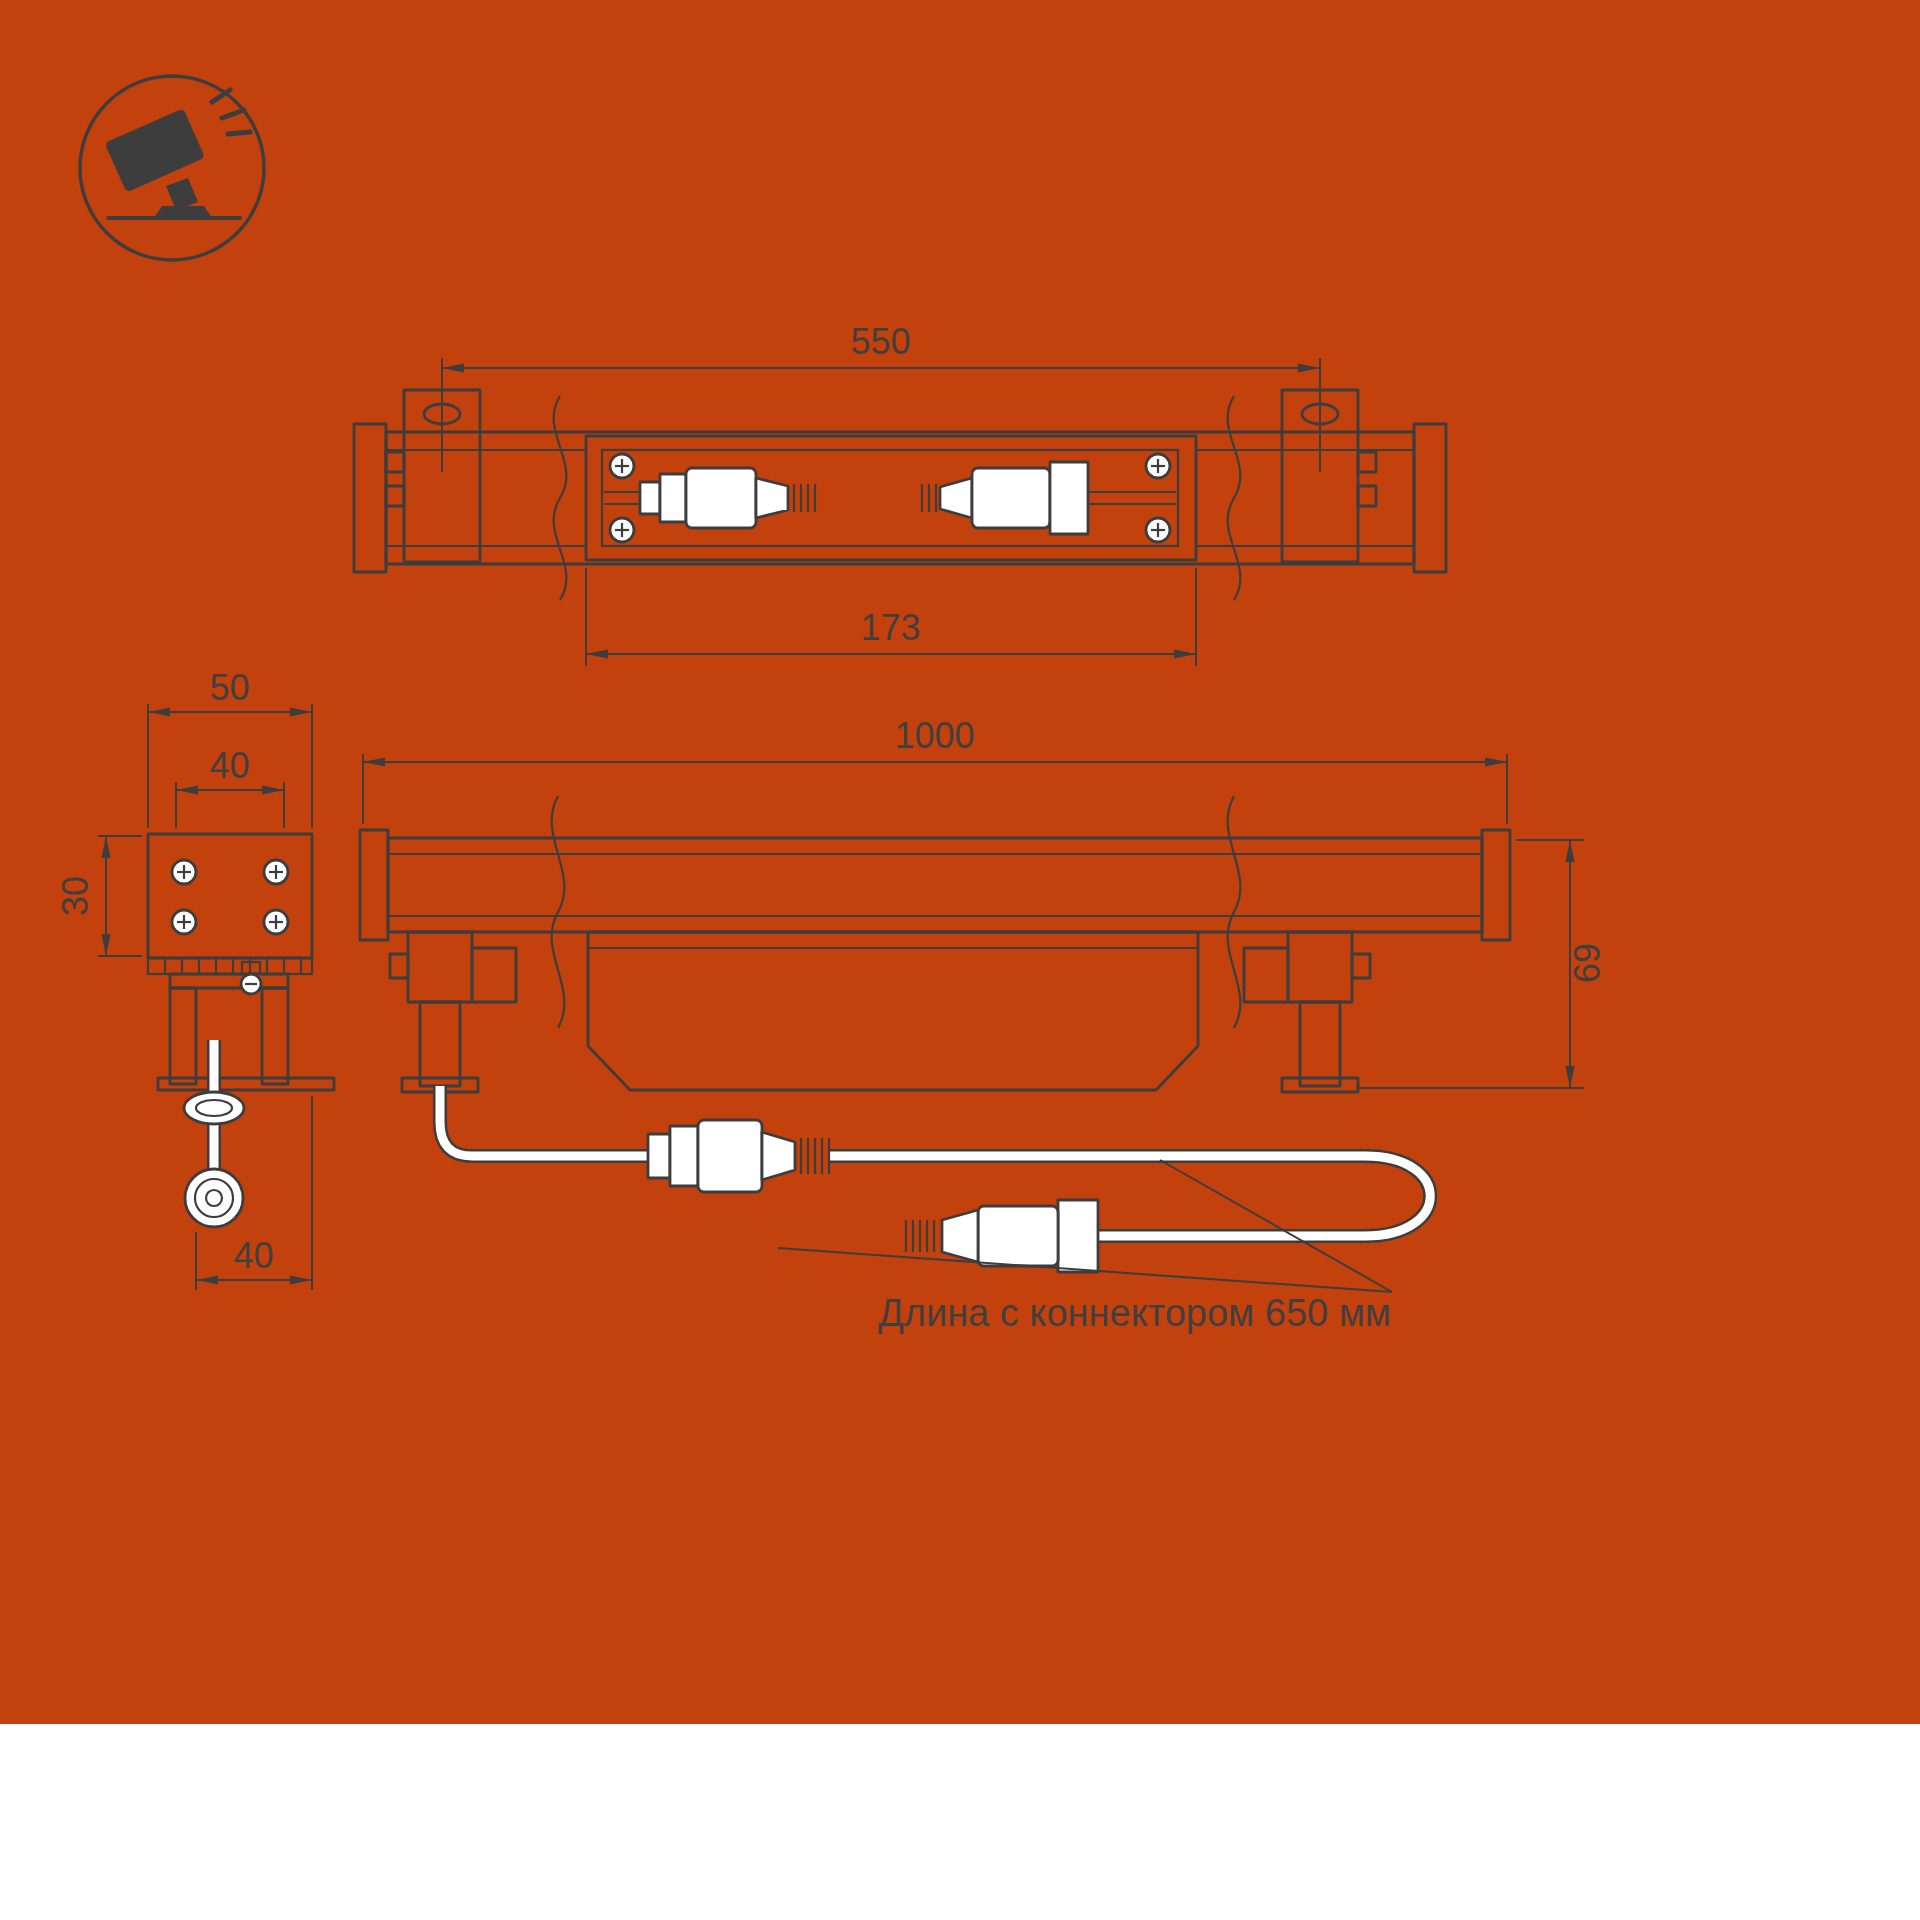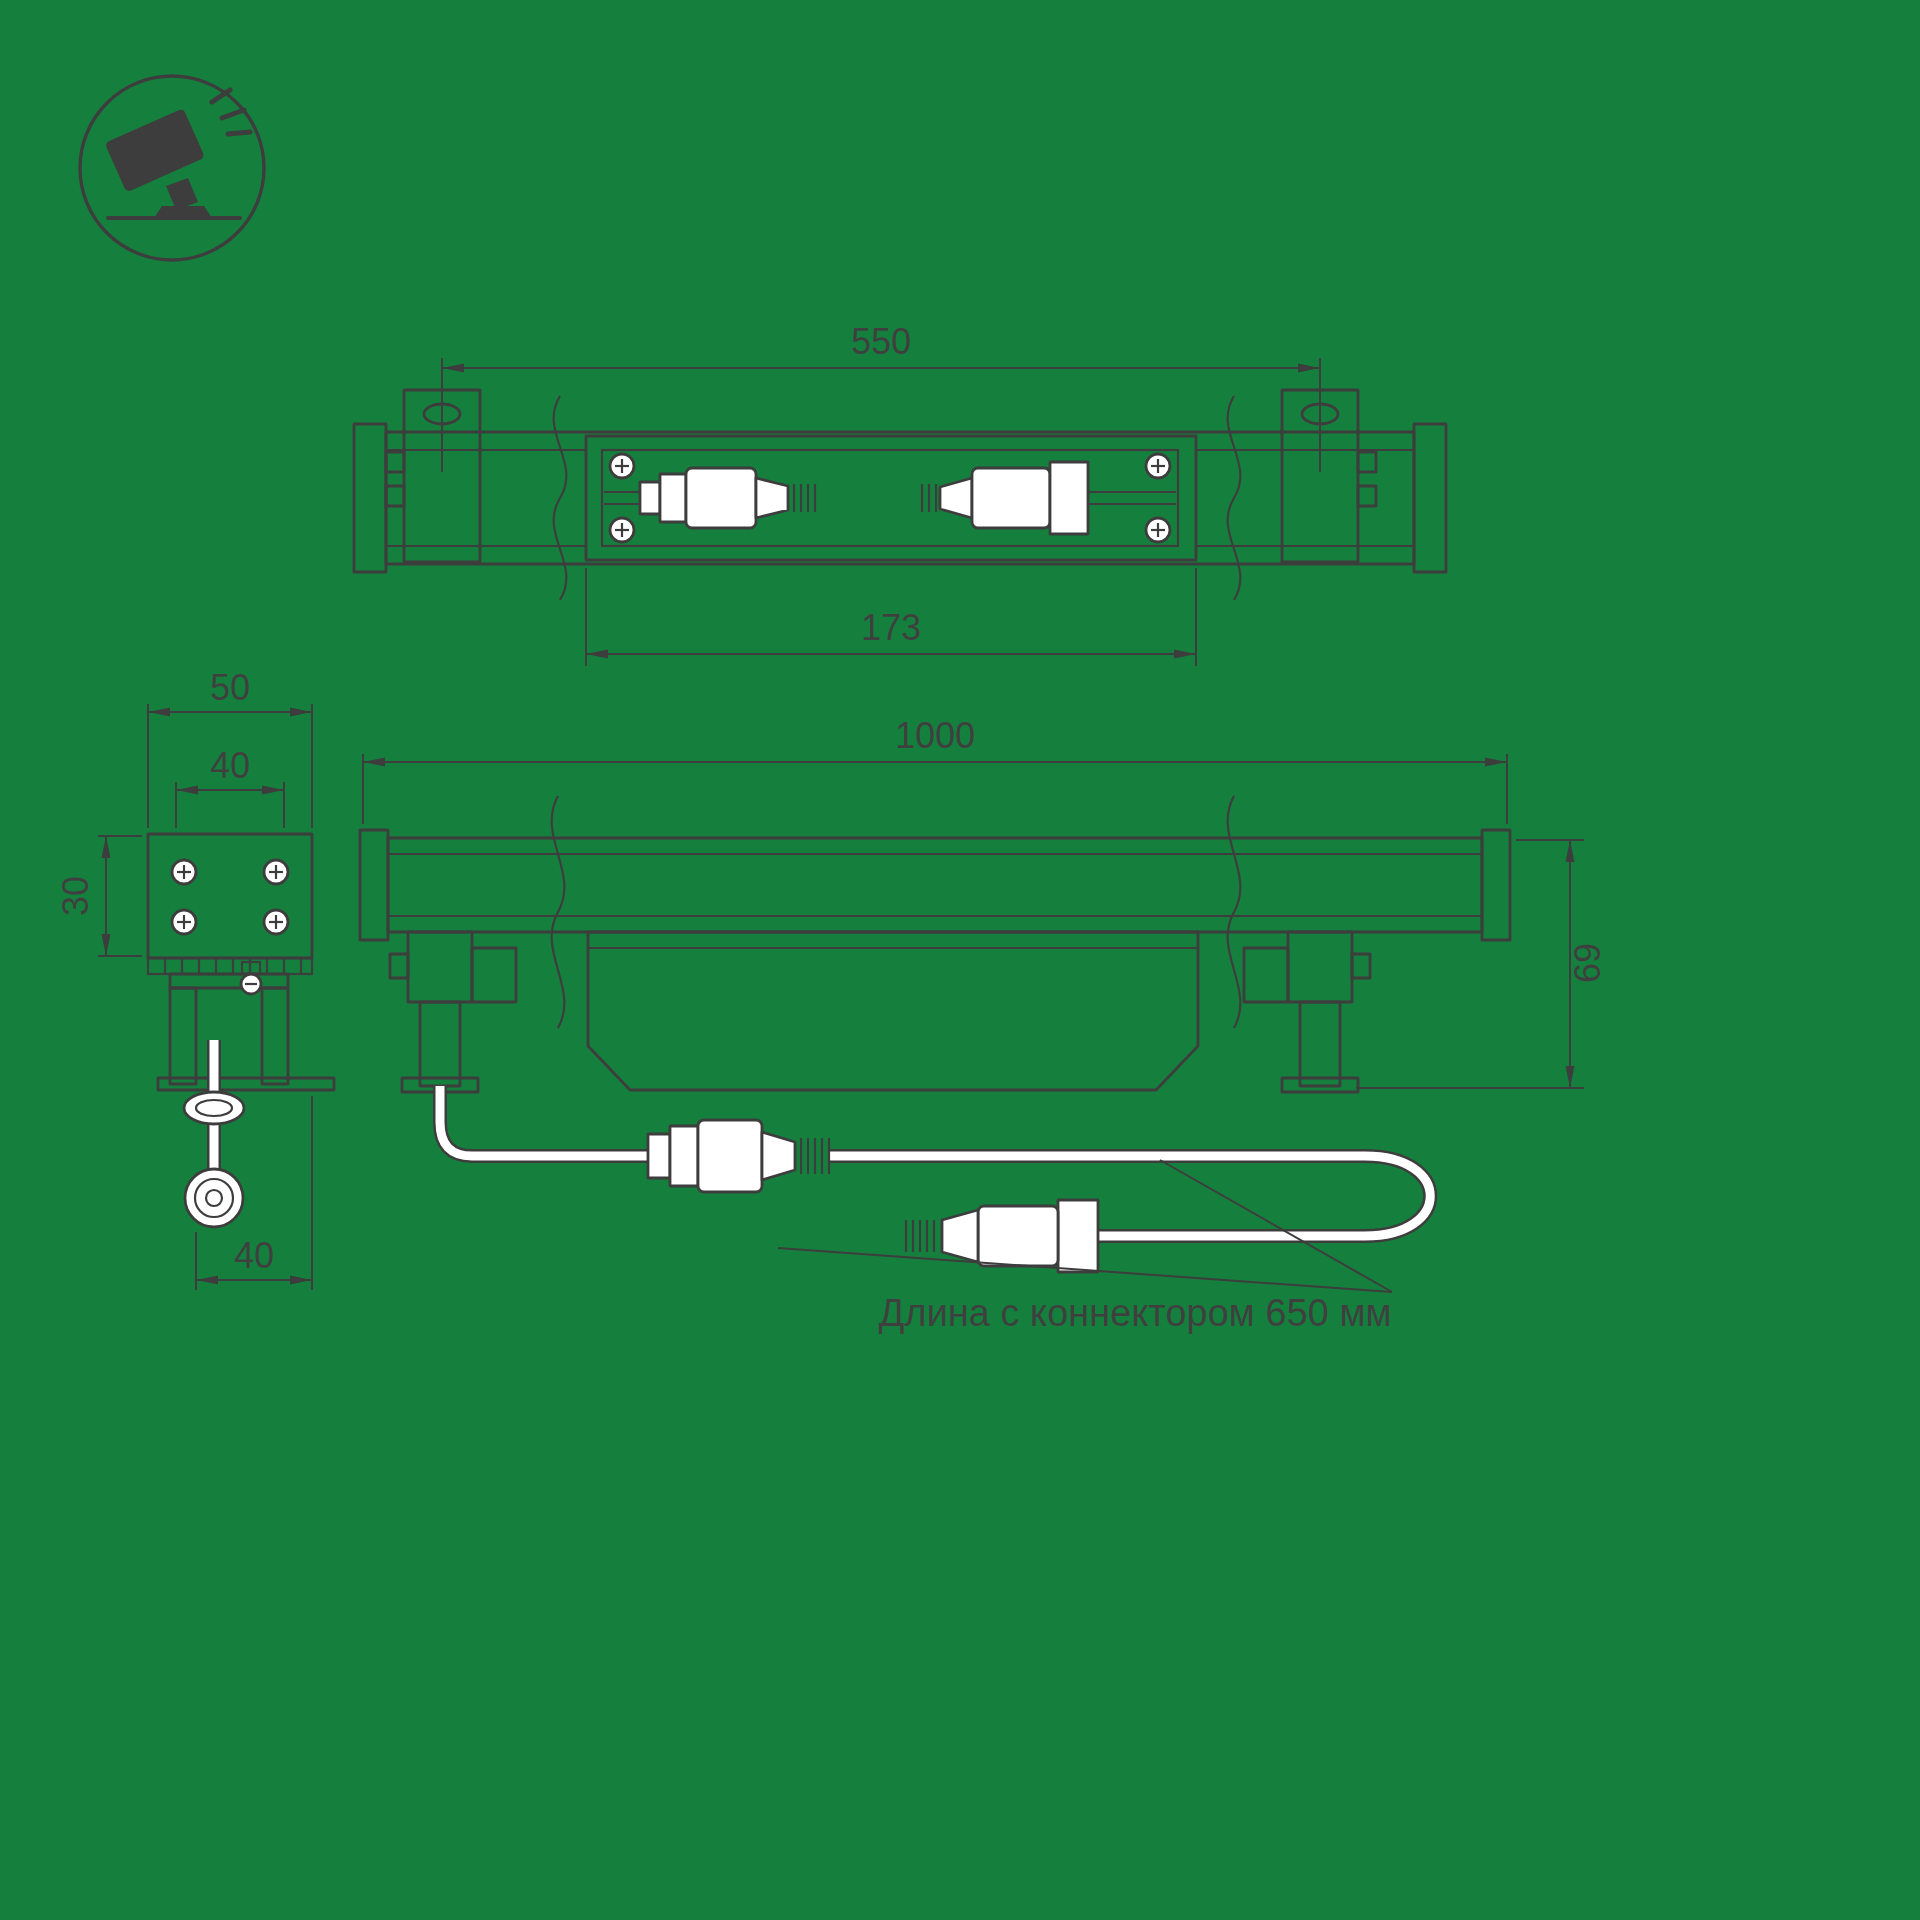--- a/index.html
+++ b/index.html
@@ -1,16 +1,16 @@
 <!DOCTYPE html>
 <html><head>
 <meta charset="utf-8">
 <style>
   html,body{margin:0;padding:0;background:#ffffff}
-  .stage{width:1920px;height:1920px;position:relative;background:#15803d;overflow:hidden}
+  .stage{width:1920px;height:1724px;position:relative;background:#c2410c;overflow:hidden}
   svg{display:block}
   .ln{fill:none;stroke:#3d3d3d;stroke-width:2.8;stroke-linejoin:round}
   .lnw{fill:#ffffff;stroke:#3d3d3d;stroke-width:2.8;stroke-linejoin:round}
   .thin{fill:none;stroke:#3d3d3d;stroke-width:2.2}
   .fillc{fill:#3d3d3d;stroke:none}
   .ray{stroke:#3d3d3d;stroke-width:5;stroke-linecap:round}
   .cable-out{fill:none;stroke:#3d3d3d;stroke-width:14}
   .cable-in{fill:none;stroke:#ffffff;stroke-width:9}
   .dim{stroke:#3d3d3d;stroke-width:2;fill:none}
   .arrow{fill:#3d3d3d;stroke:none}

